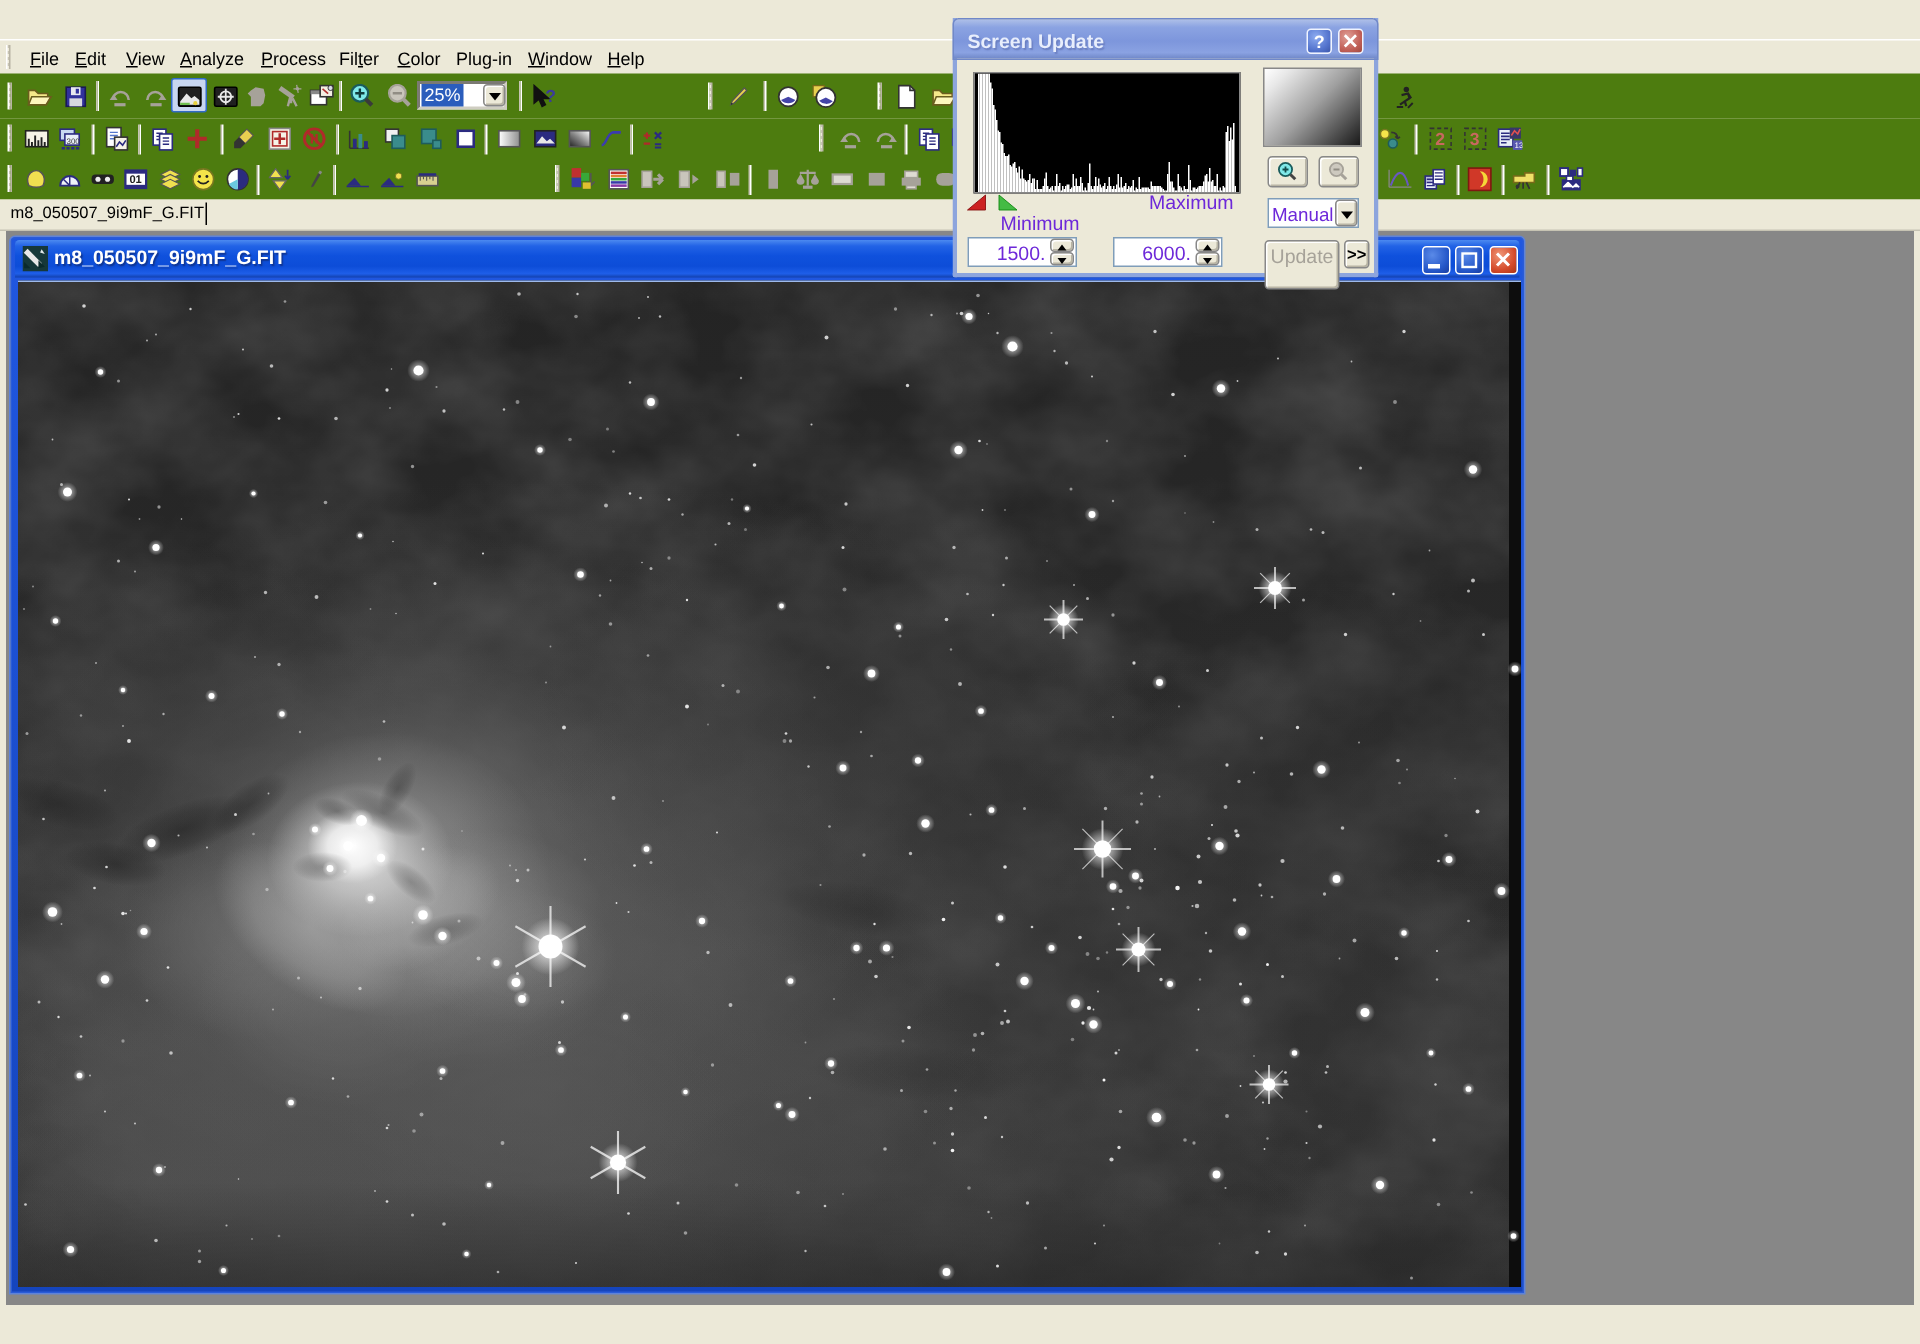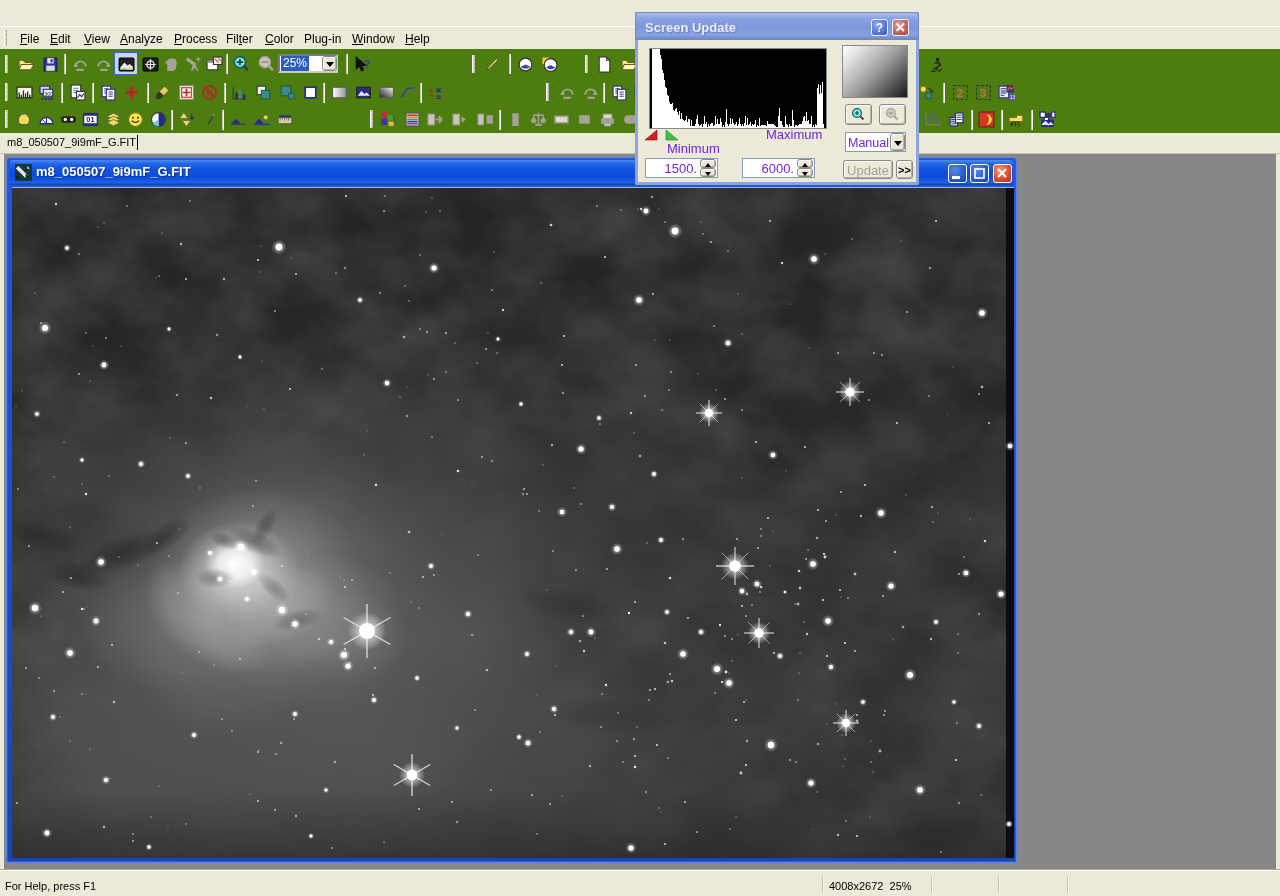--- a/index.html
+++ b/index.html
@@ -1738,23 +1738,15 @@
       <div class="btn" style="left:241px;top:92px;width:27px;height:21px"><svg width="25" height="19" viewBox="0 0 25 19">
           <circle cx="11" cy="8" r="4.4" fill="#cdc9bf" stroke="#a6a299" stroke-width="1.2"></circle>
           <path d="M9 8 H13" stroke="#918d84" stroke-width="1.2"></path>
           <path d="M14.3 11.3 L17.5 14.5" stroke="#a6a299" stroke-width="2"></path>
         </svg></div>
       <div class="field" style="left:207px;top:120px;width:61px;height:20px"></div>
       <div class="lbl" style="left:210px;top:124px;font-size:12.5px">Manual</div>
       <div class="btn" style="left:252px;top:121px;width:15px;height:18px">
         <div style="margin:7px auto 0;width:0;height:0;border-left:4px solid transparent;border-right:4px solid transparent;border-top:5px solid #000"></div>
       </div>
-      <div class="btn" style="left:205px;top:148px;width:50px;height:19px;color:#a6a299;padding-top:2px">Update</div>
+      <div class="btn" style="left:205px;top:148px;width:50px;height:33px;color:#a6a299;padding-top:2px">Update</div>
       <div class="btn" style="left:258px;top:148px;width:17px;height:19px;padding-top:3px;font-size:11px;font-weight:bold">&gt;&gt;</div>
-    </div>
-    <div class="abs" id="statusbar">
-      <div class="t1">For Help, press F1</div>
-      <div class="t2">4008x2672&nbsp;&nbsp;25%</div>
-      <div class="spane" style="left:822px"></div>
-      <div class="spane" style="left:931px"></div>
-      <div class="spane" style="left:998px"></div>
-      <div class="spane" style="left:1067px"></div>
     </div>
   </div>
 </body></html>

